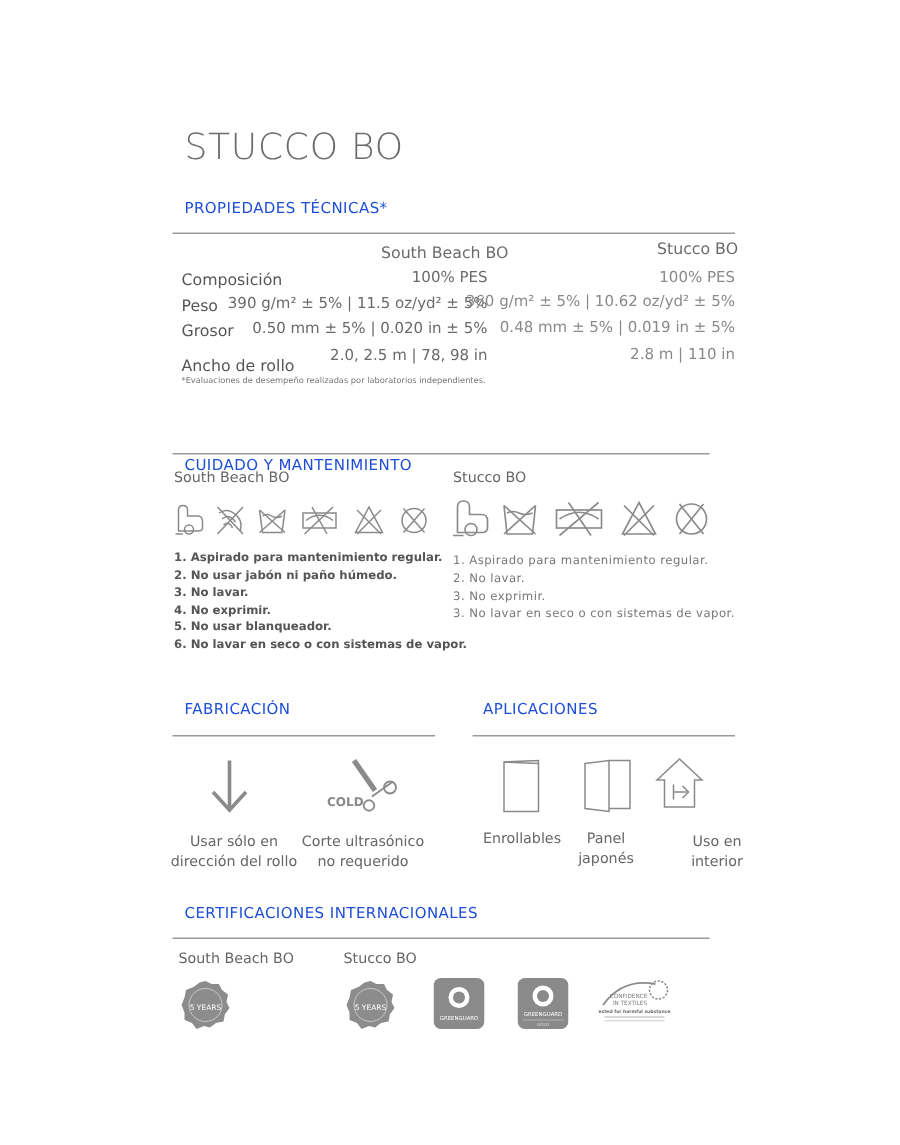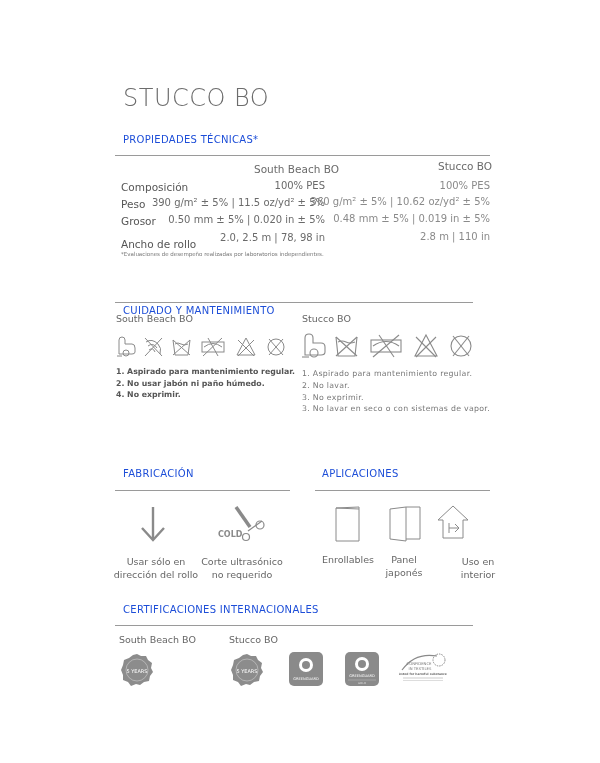--- a/index.html
+++ b/index.html
@@ -118,21 +118,24 @@
   <g transform="translate(147,0)">
       <circle cx="12" cy="13" r="10"></circle>
       <line x1="4" y1="3" x2="20" y2="23"></line>
       <line x1="20" y1="3" x2="4" y2="23"></line>
     </g>
 </svg>
 
 <ul class="abs care-list b" style="left:116px;top:366px;">
   <li>1. Aspirado para mantenimiento regular.</li>
   <li>2. No usar jabón ni paño húmedo.</li>
+  <li>3. No lavar.</li>
   <li>4. No exprimir.</li>
+  <li>5. No usar blanqueador.</li>
+  <li>6. No lavar en seco o con sistemas de vapor.</li>
 </ul>
 <ul class="abs care-list2" style="left:302px;top:368px;">
   <li>1. Aspirado para mantenimiento regular.</li>
   <li>2. No lavar.</li>
   <li>3. No exprimir.</li>
   <li>3. No lavar en seco o con sistemas de vapor.</li>
 </ul>
 
 <div class="abs h2" style="left:123px;top:468px;">FABRICACIÓN</div>
 <div class="abs rule" style="left:115px;top:490px;width:175px;"></div>

